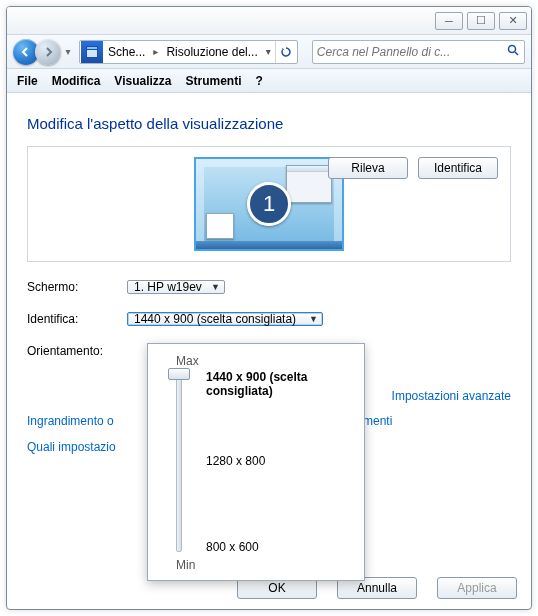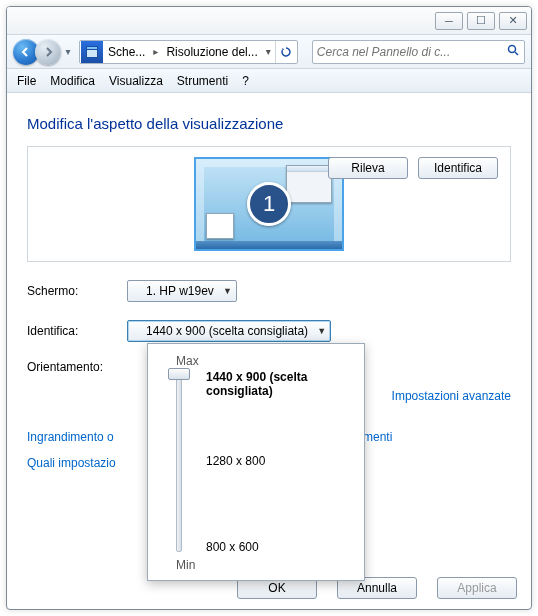--- a/index.html
+++ b/index.html
@@ -14,37 +14,37 @@
   .navchev { width:14px; height:26px; display:flex; align-items:center; justify-content:center; color:#5a6a7a; font-size:10px; }
   .breadcrumb { flex:0 0 auto; display:flex; align-items:center; height:24px; border:1px solid #a8b6c4; border-radius:2px; background:#fff; overflow:hidden; }
   .bcicon { width:22px; height:22px; display:flex; align-items:center; justify-content:center; background:linear-gradient(#2a6fe0,#1a4fa8); color:#fff; font-size:11px; margin:1px; }
   .bcitem { padding:0 4px; font-size:12px; color:#000; display:flex; align-items:center; height:100%; }
   .bcsep { padding:0 4px; font-size:10px; color:#555; }
   .bcrefresh { width:22px; height:22px; border-left:1px solid #cfd6dc; display:flex; align-items:center; justify-content:center; color:#1a4fa8; font-size:12px; }
   .search { flex:1; margin-left:10px; height:24px; border:1px solid #a8b6c4; border-radius:2px; background:#fff; display:flex; align-items:center; padding:0 4px; }
   .search input { border:none; outline:none; flex:1; font-size:12px; font-style:italic; color:#888; background:transparent; }
   .searchicon { color:#1a4fa8; font-size:13px; }
   .menubar { height:24px; display:flex; align-items:center; gap:14px; padding:0 10px; background:linear-gradient(#f4f9fe,#e6eef5); border-bottom:1px solid #cfd6dc; font-size:12px; color:#000; }
-  .menubar span { cursor:default; }
+  .menubar span { cursor:default;font-weight:bold; }
   .content { padding: 16px 20px; position:relative; }
   .heading { color:#003399; font-size:15px; margin: 6px 0 14px 0; font-weight:normal; }
   .preview { border:1px solid #d0d7de; height:116px; display:flex; align-items:center; justify-content:center; position:relative; }
   .monitorbox { position:relative; width:150px; height:94px; border:2px solid #4aa3e8; background:linear-gradient(#d9eefb,#a8d4ef); }
   .desk { position:absolute; inset:8px; background:linear-gradient(#bde0f5,#7abbe4); }
   .winmini { position:absolute; right:10px; top:6px; width:46px; height:38px; background:#f1f5f9; border:1px solid #8fa6b9; box-shadow:0 1px 2px rgba(0,0,0,.3); }
   .winmini .bar { height:6px; background:linear-gradient(#e8f2fb,#cfe1f1); border-bottom:1px solid #c0cdda; }
   .winmini2 { position:absolute; left:10px; bottom:10px; width:28px; height:26px; background:#fff; border:1px solid #8fa6b9; box-shadow:0 1px 2px rgba(0,0,0,.3); }
   .taskbar { position:absolute; left:0; right:0; bottom:0; height:8px; background:linear-gradient(#5591c7,#2a6bab); }
   .badge { position:absolute; left:50%; top:50%; transform:translate(-50%,-50%); width:44px; height:44px; border-radius:50%; background:rgba(20,60,120,.85); border:3px solid #fff; display:flex; align-items:center; justify-content:center; color:#fff; font-size:22px; box-shadow:0 1px 3px rgba(0,0,0,.4); }
   .sidebtns { position:absolute; right:12px; top:10px; display:flex; flex-direction:row; gap:10px; }
   .btn { min-width:80px; height:22px; border:1px solid #8a9aac; border-radius:3px; background:linear-gradient(#fefefe,#e5ecf3); font-size:12px; color:#000; padding:0 10px; cursor:default; }
   .btn:disabled { color:#9a9a9a; }
   .formrow { display:flex; align-items:center; margin-top:18px; font-size:12px; }
   .formrow .lbl { width:100px; color:#000; }
-  .combo { height:22px; border:1px solid #8a9aac; background:linear-gradient(#fefefe,#e7eef5); font-size:12px; padding:0 22px 0 18px; display:flex; align-items:center; position:relative; border-radius:2px; cursor:default; }
+  .combo { height:14px; border:1px solid #8a9aac; background:linear-gradient(#fefefe,#e7eef5); font-size:12px; padding:0 22px 0 6px; display:flex; align-items:center; position:relative; border-radius:2px; cursor:default; }
   .combo .chev { position:absolute; right:4px; top:50%; transform:translateY(-50%); font-size:9px; color:#333; }
   .combo.hl { border-color:#3c7fb1; box-shadow: inset 0 0 0 1px #aed6f1; }
   .link { color:#0066cc; font-size:12px; cursor:default; }
   .link.right { position:absolute; right:20px; }
   .links { margin-top:56px; display:flex; flex-direction:column; gap:12px; font-size:12px; }
   .bottombar { position:absolute; left:0; right:0; bottom:0; height:42px; display:flex; align-items:center; justify-content:flex-end; gap:20px; padding:0 14px; }
   .popup { position:absolute; left:140px; top:336px; width:218px; height:238px; background:#fff; border:1px solid #9aaab9; box-shadow:0 3px 10px rgba(0,0,0,.25); padding:10px 14px; font-size:12px; }
   .popup .max { color:#555; margin-left:14px; margin-bottom:2px; }
   .popup .min { color:#555; margin-left:14px; margin-top:2px; }
   .popup .track { position:absolute; left:28px; top:28px; bottom:28px; width:6px; background:linear-gradient(to right,#eef2f6,#d5dee6); border:1px solid #b0bdc9; border-radius:2px; }

